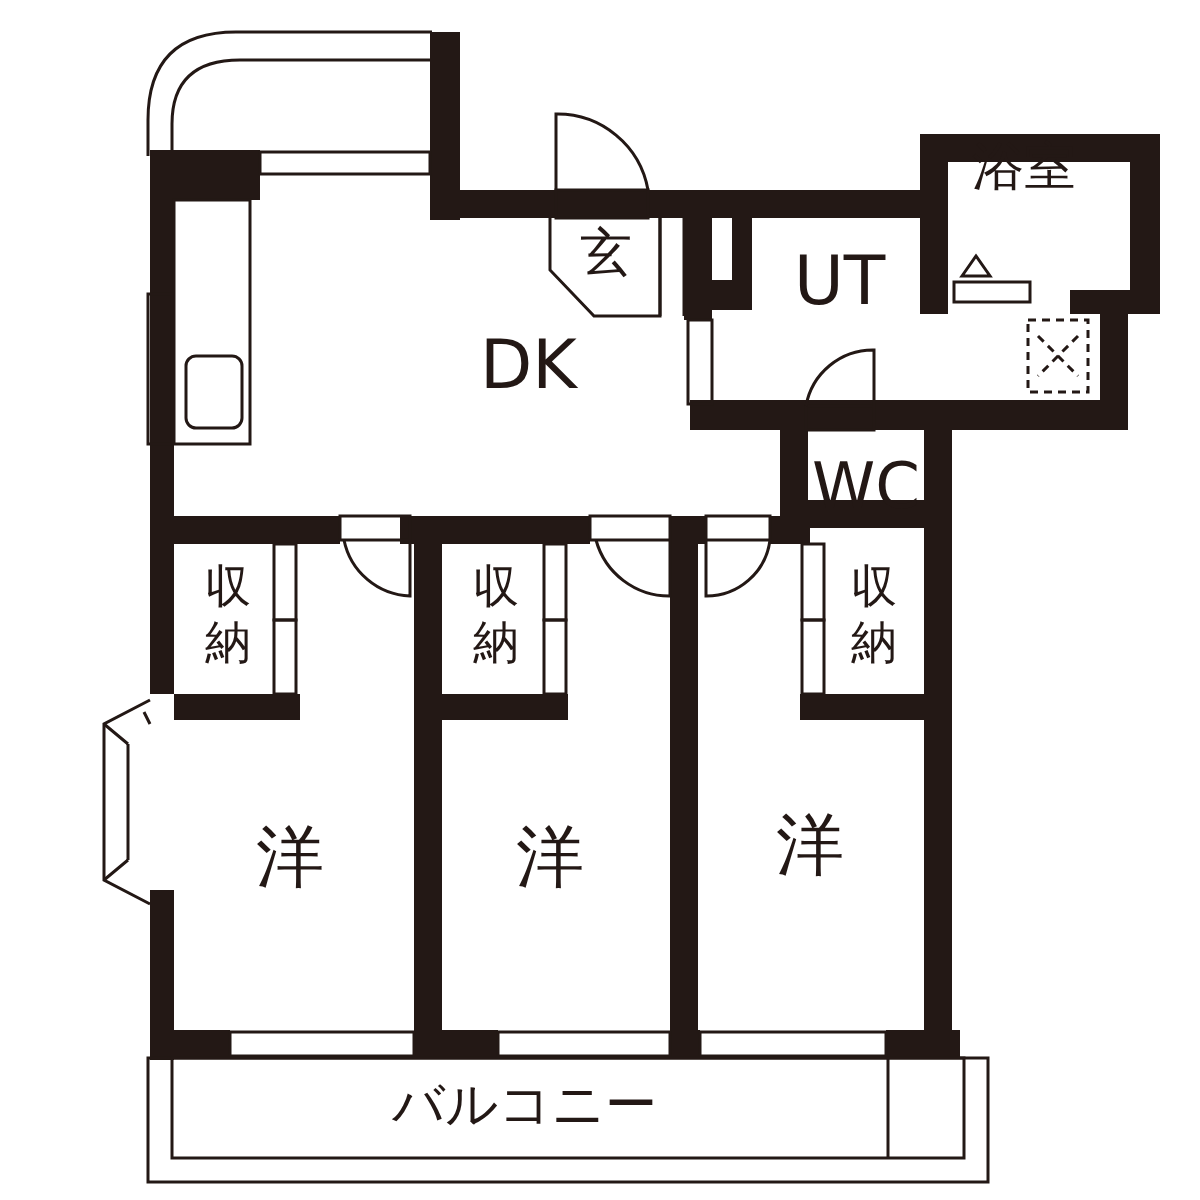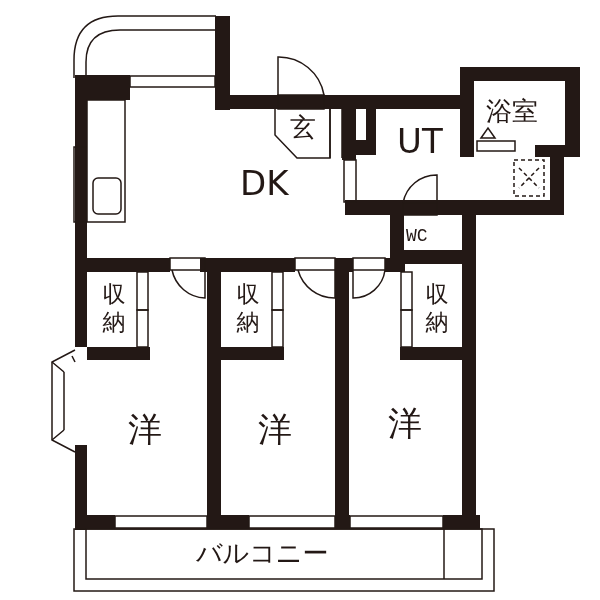--- a/index.html
+++ b/index.html
@@ -1,21 +1,21 @@
 <!DOCTYPE html>
 <html><head>
 <meta charset="utf-8">
 <style>
   html, body { margin:0; padding:0; background:#ffffff; }
   body { width:600px; height:600px; position:relative; overflow:hidden; font-family:"DejaVu Sans", sans-serif; }
   #plan { position:absolute; left:0; top:0; width:600px; height:600px; }
   .lbl { position:absolute; color:#231815; font-family:"DejaVu Sans", sans-serif; line-height:1; white-space:nowrap; }
   .lbl-lg { font-size:34px;text-align:center; }
   .lbl-md { font-size:26px; }
-  .lbl-sm { font-size:18px;font-family:Liberation Mono, monospace; }
+  .lbl-sm { font-size:32px; }
   .lbl-v { font-size:23px; line-height:28px; text-align:center; white-space:normal; width:30px; }
 </style>
 </head>
 <body>
 
 <svg id="plan" viewBox="0 0 600 600" xmlns="http://www.w3.org/2000/svg">
   <g fill="none" stroke="#231815" stroke-width="1.5">
 
     <path d="M74,78 L74,60 Q74,16 118,16 L216,16"></path>
     <path d="M86,78 L86,62 Q86,30 120,30 L216,30"></path>
@@ -121,21 +121,21 @@
 
     <rect x="74" y="529" width="420" height="62"></rect>
     <rect x="86" y="529" width="396" height="50"></rect>
     <line x1="444" y1="529" x2="444" y2="579"></line>
   </g>
 </svg>
 
 <div class="lbl lbl-lg" style="left:192px;top:166px;margin-left:48px;">DK</div>
 <div class="lbl lbl-md" style="left:290px;top:114px;">玄</div>
 <div class="lbl lbl-lg" style="left:397px;top:124px;">UT</div>
-<div class="lbl lbl-md" style="left:486px;top:98px;">浴室</div>
+<div class="lbl lbl-md" style="left:486px;top:71px;">浴室</div>
 <div class="lbl lbl-sm" style="left:406px;top:227px;">WC</div>
 <div class="lbl lbl-lg" style="left:128px;top:412px;">洋</div>
 <div class="lbl lbl-lg" style="left:258px;top:412px;">洋</div>
 <div class="lbl lbl-lg" style="left:388px;top:406px;">洋</div>
 <div class="lbl lbl-md" style="left:196px;top:540px;">バルコニー</div>
 
 <div class="lbl lbl-v" style="left:99px;top:280px;">
   <span>収</span><br>
   <span>納</span>
 </div>

